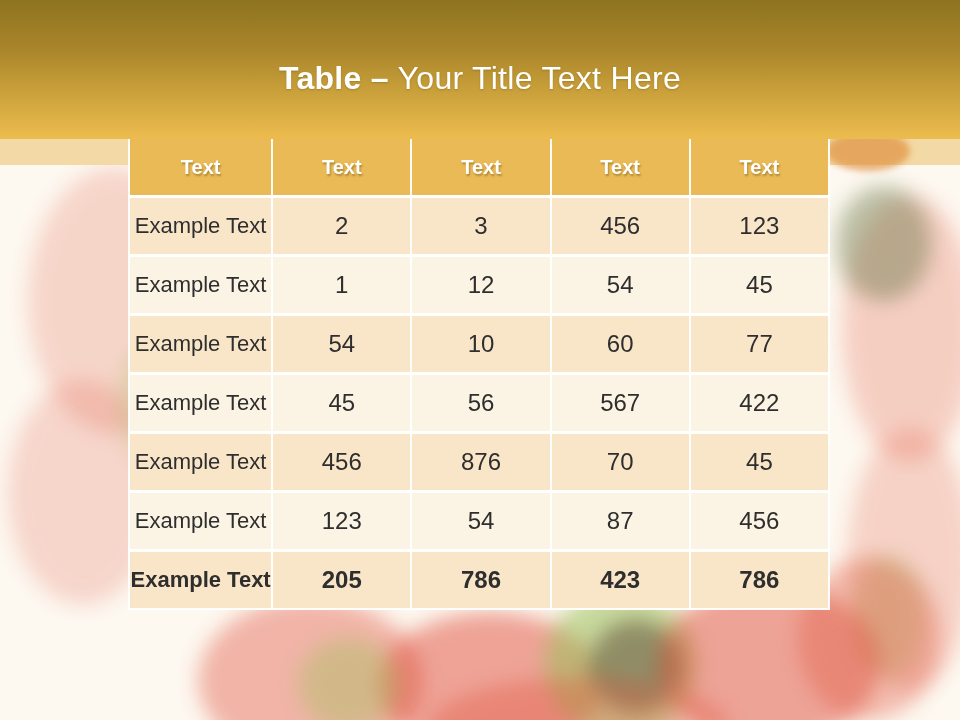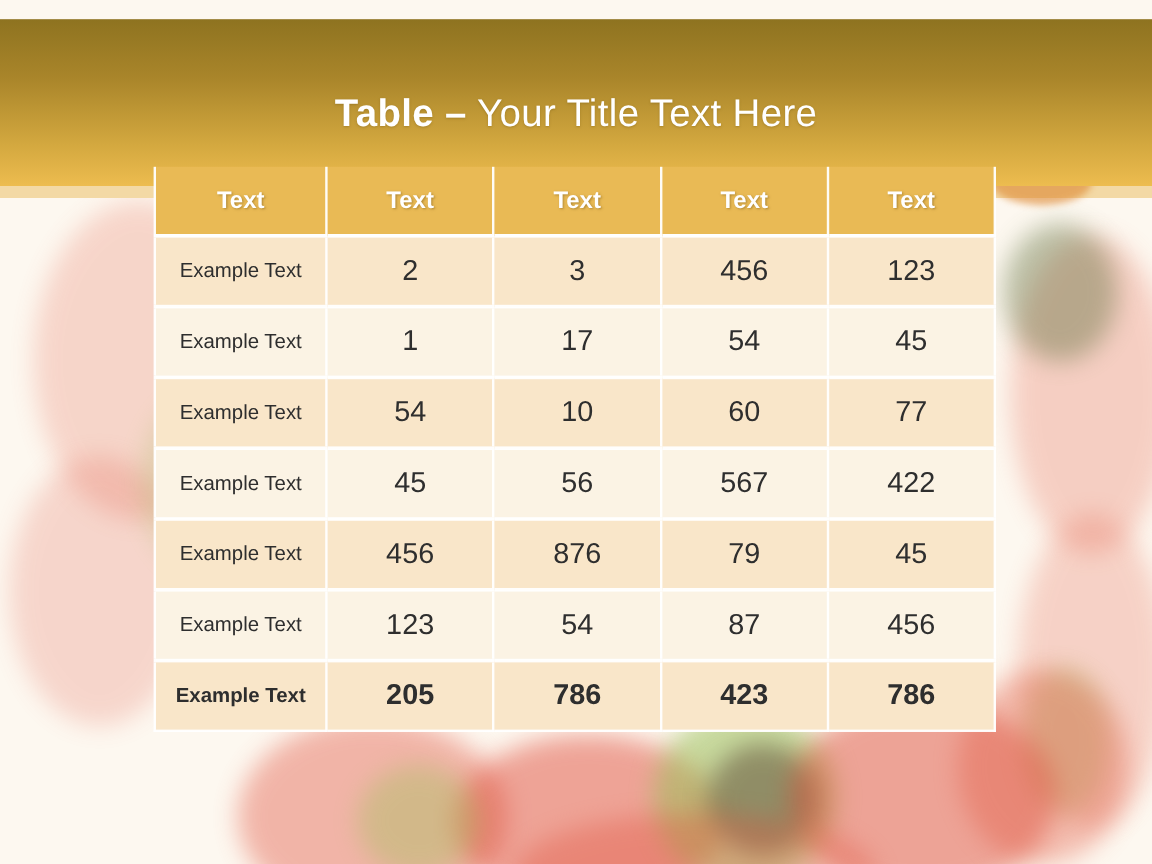--- a/index.html
+++ b/index.html
@@ -35,21 +35,21 @@
   
   .strip{
     position:absolute;left:0;top:138px;width:960px;height:27px;
     background:var(--strip,#F3D9A5);z-index:1;
   }
   .orange-rose{position:absolute;border-radius:50%;z-index:2;filter:blur(3px);}
   .or-left{left:165px;top:132px;width:112px;height:40px;background:#E08A2E;opacity:.62;}
   .or-right{left:826px;top:131px;width:84px;height:40px;background:#DE8A35;opacity:.62;}
   
   .band{
-    position:absolute;left:0;top:16px;width:960px;height:139px;z-index:3;
+    position:absolute;left:0;top:0;width:960px;height:139px;z-index:3;
     background:linear-gradient(180deg,#8E7320 0%,#A9852A 35%,#D3A83F 75%,var(--band-bottom,#EDBC4F) 100%);
     display:flex;align-items:center;justify-content:center;
   }
   .title{
     margin-top:18px;
     color:var(--title-text,#FFFFFF);
     font-size:32px;font-weight:normal;letter-spacing:.3px;
     text-shadow:0 1px 2px rgba(110,80,15,.35);
     white-space:pre;
   }
@@ -72,21 +72,21 @@
     color:#FFFFFF;font-size:20px;font-weight:bold;
     text-shadow:1px 1.5px 2px rgba(130,95,25,.55);
   }
   td{
     height:56px;
     border-bottom:3px solid rgba(255,255,255,.95);
     color:var(--cell-text,#2E2E2E);
   }
   tr.odd  td{background:var(--row-odd,#F9E6C9);}
   tr.even td{background:var(--row-even,#FBF3E4);}
-  td.label{font-size:17px;}
+  td.label{font-size:22px;}
   td.num{font-size:24px;}
   tr.row-bold td{font-weight:bold;}
   tr:last-child td{border-bottom:2px solid rgba(255,255,255,.95);}
 </style>
 </head>
 <body>
 
 <div class="slide">
 
   <div class="bg">
@@ -138,21 +138,21 @@
         <tr class="odd">
           <td class="label">Example Text</td>
           <td class="num">2</td>
           <td class="num">3</td>
           <td class="num">456</td>
           <td class="num">123</td>
         </tr>
         <tr class="even">
           <td class="label">Example Text</td>
           <td class="num">1</td>
-          <td class="num">17</td>
+          <td class="num">12</td>
           <td class="num">54</td>
           <td class="num">45</td>
         </tr>
         <tr class="odd">
           <td class="label">Example Text</td>
           <td class="num">54</td>
           <td class="num">10</td>
           <td class="num">60</td>
           <td class="num">77</td>
         </tr>
@@ -160,21 +160,21 @@
           <td class="label">Example Text</td>
           <td class="num">45</td>
           <td class="num">56</td>
           <td class="num">567</td>
           <td class="num">422</td>
         </tr>
         <tr class="odd">
           <td class="label">Example Text</td>
           <td class="num">456</td>
           <td class="num">876</td>
-          <td class="num">79</td>
+          <td class="num">70</td>
           <td class="num">45</td>
         </tr>
         <tr class="even">
           <td class="label">Example Text</td>
           <td class="num">123</td>
           <td class="num">54</td>
           <td class="num">87</td>
           <td class="num">456</td>
         </tr>
         <tr class="odd row-bold">

